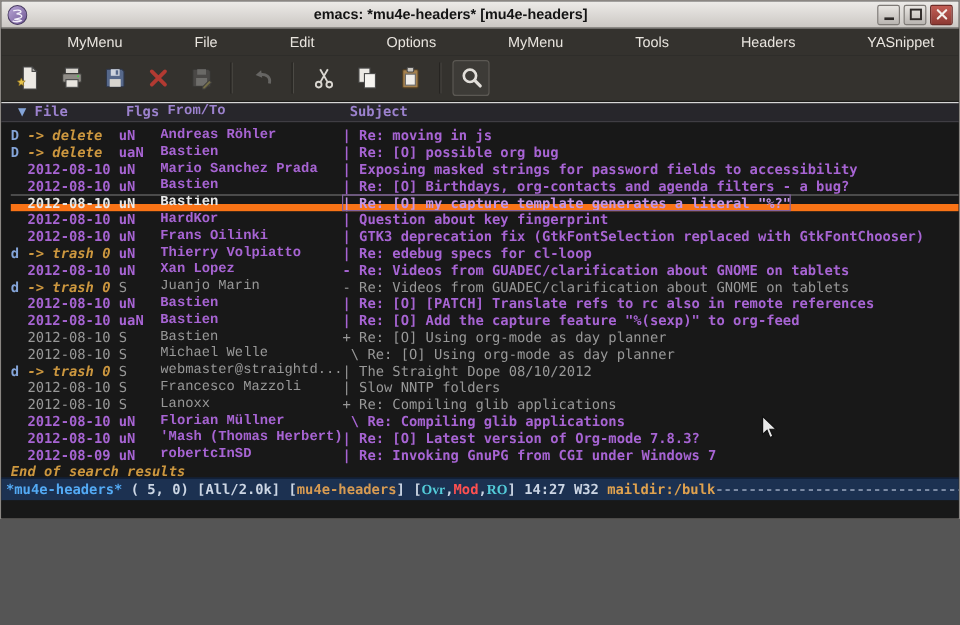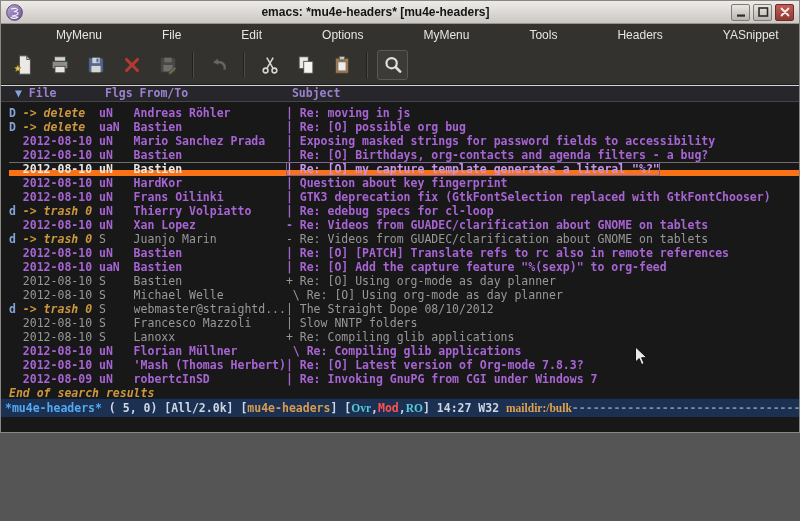--- a/index.html
+++ b/index.html
@@ -23,35 +23,35 @@
   .tb-btn svg{width:22px;height:22px;display:block;}
   .tb-sep{width:2px;height:26px;background:#23221f;border-right:1px solid #4c4a45;margin:0 4px;}
   
   .headerline{flex:0 0 17px;height:17px;background:#27262b;border-top:1px solid #d6d6d6;border-bottom:1px solid #46444a;color:#9c82ce;font:bold 11.5px "DejaVu Sans Mono",monospace;line-height:14px;padding-left:14px;white-space:pre;overflow:hidden;}
   
   .buffer{flex:1;background:#181818;padding:4px 0 0 8px;font:11.5px "DejaVu Sans Mono",monospace;overflow:hidden;}
   .row{white-space:pre;height:14px;line-height:14px;}
   .c-mark{display:inline-block;width:2ch;color:#84a4d8;font-weight:bold;font-style:normal;}
   .c-date{display:inline-block;width:11ch;}
   .c-flags{display:inline-block;width:5ch;}
-  .c-from{display:inline-block;width:22ch;overflow:hidden;vertical-align:bottom;}
+  .c-from{display:inline-block;width:22ch;overflow:hidden;vertical-align:bottom;font-family:Liberation Mono, monospace;}
   .unread{color:#a764d3;font-weight:bold;}
   .read{color:#989898;font-weight:normal;}
   .marked .c-date{color:#cc973f;font-style:italic;font-weight:bold;}
   .current{color:#e9e9e9;font-weight:bold;border-top:1px solid #6e6e6e;border-bottom:6px solid #f97316;line-height:12px;}
   .current .c-subject{color:#c495e8;outline:1px solid #84639f;outline-offset:-1px;}
   .end-line{color:#cc973f;font-style:italic;font-weight:bold;white-space:pre;height:14px;line-height:14px;}
   
   .modeline{flex:0 0 19px;height:19px;background:#1c3151;font:bold 11.5px "DejaVu Sans Mono",monospace;line-height:18px;padding-left:4px;white-space:pre;overflow:hidden;border-top:1px solid #0f1d33;}
   .ml-buffer{color:#53aaf4;}
   .ml-plain{color:#ccd6e4;}
   .ml-mode{color:#d79b52;}
   .ml-minor{color:#53cbd8;font-family:Liberation Serif, serif;}
   .ml-alert{color:#ff5050;}
-  .ml-folder{color:#e0a24e;font-family:Liberation Serif, serif;}
+  .ml-folder{color:#e0a24e;}
   .ml-dashes{color:#7d8ca6;}
   
   .echo{flex:0 0 15px;height:15px;background:#181818;}
   
   .mouse-cursor{position:absolute;left:633px;top:345px;width:16px;height:21px;pointer-events:none;}
 </style>
 </head>
 <body>
 
 <div class="screen">

